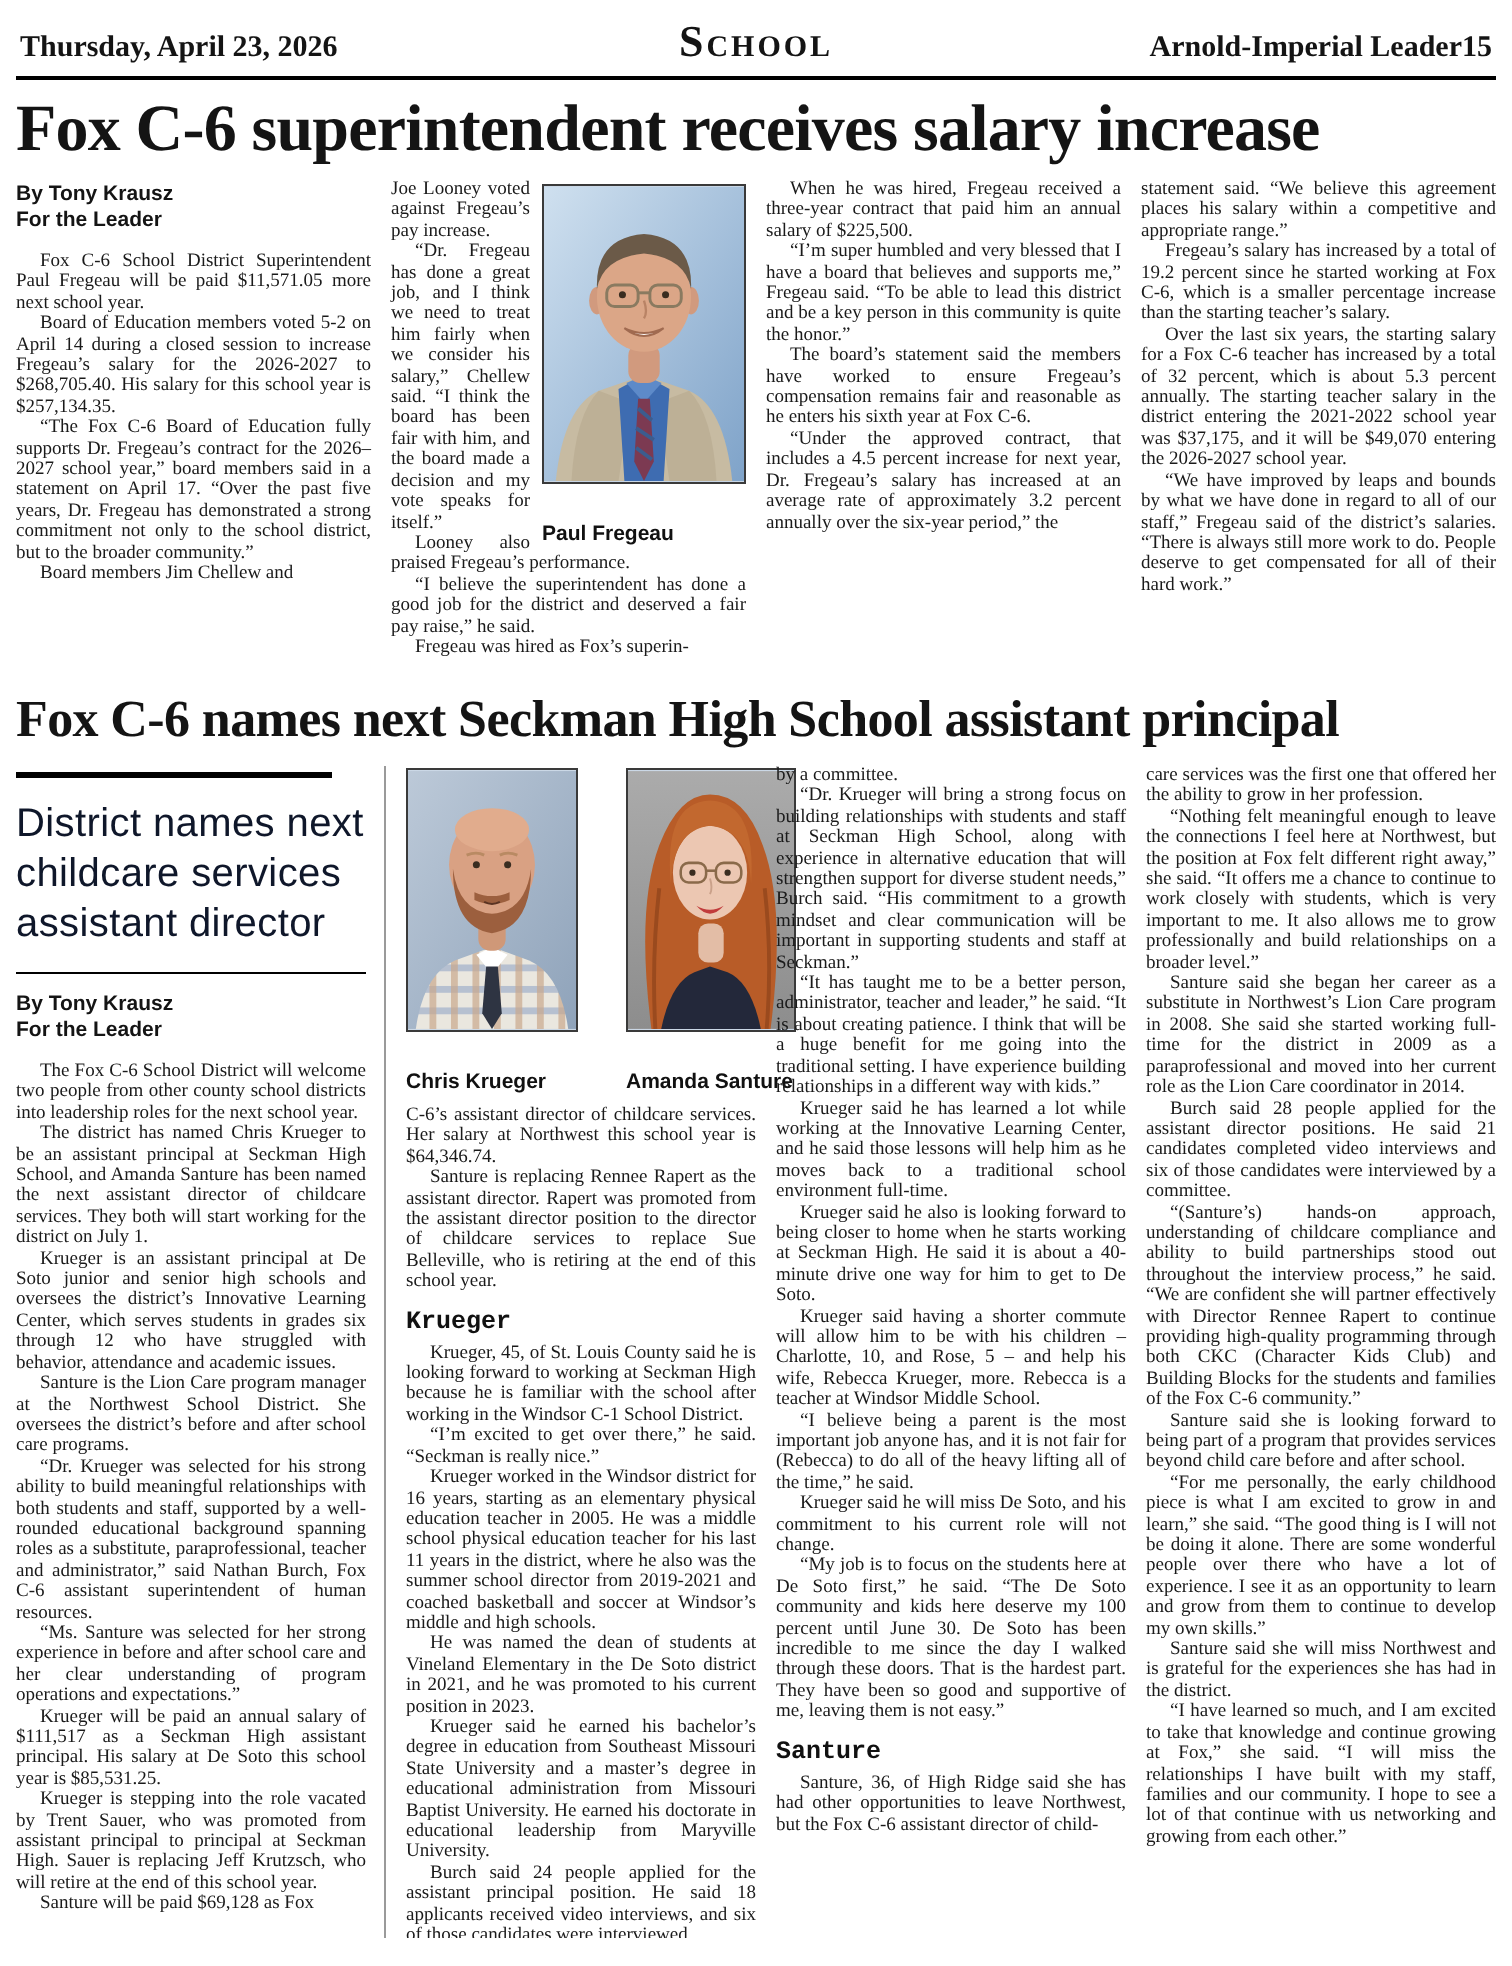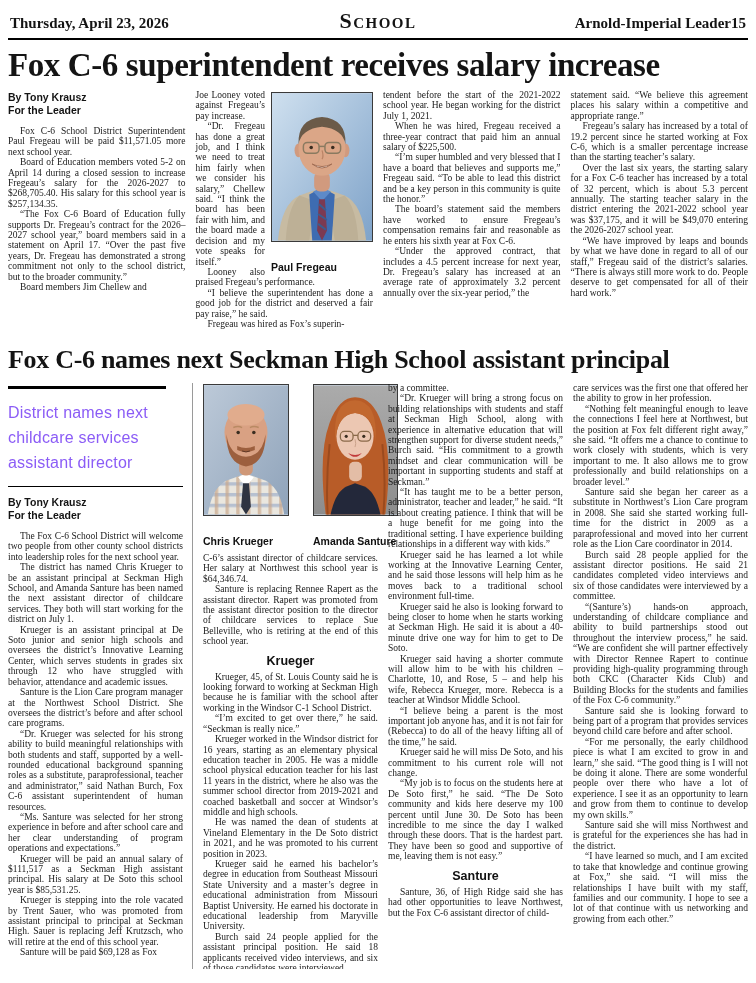--- a/index.html
+++ b/index.html
@@ -32,43 +32,43 @@
   .cols { display:flex; gap:10px; }
   .cols-a1 { height:247px; overflow:hidden; }
   .cols-a2 { height:586px; overflow:hidden; }
   .col { flex:1 1 0; min-width:0; }
   .para {
     font-size:9.5px; line-height:10.4px; text-align:justify;
     text-indent:12px; color:#1a1a1a;
   }
   .para.cont { text-indent:0; }
   .subhead {
-    font-family:Liberation Sans, sans-serif;
-    font-size:12.5px; font-weight:bold; margin:7px 0 4px 0; color:#111;text-align:center;
+    font-family:Liberation Mono, monospace;
+    font-size:12.5px; font-weight:bold; margin:7px 0 4px 0; color:#111;
   }
   .byline {
     font-family:"Liberation Sans","DejaVu Sans",sans-serif;
     font-weight:bold; font-size:10.5px; line-height:13px; margin:1px 0 9px 0;
   }
   
   figure { display:block; }
   figure svg { display:block; border:1px solid #3a3a3a; background:#cbd8e6; }
   .caption {
     font-family:"Liberation Sans","DejaVu Sans",sans-serif;
     font-weight:bold; font-size:10.5px; line-height:12px; padding-top:19px; color:#111;
   }
   .photo-float { float:right; width:102px; margin:2px 0 3px 6px; }
   .photo-row { display:flex; gap:24px; margin:1px 0 6px 0; }
   .photo-row figure { flex:0 0 auto; }
   
   .col.sidebar { border-right:1px solid #9a9a9a; padding-right:9px; }
   .kicker-rule { height:3px; background:#000; width:158px; margin:3px 0 11px 0; }
   .sidebar-headline {
     font-family:"Liberation Sans","DejaVu Sans",sans-serif;
-    font-weight:400; font-size:16px; line-height:25px; color:#8b5cf6; letter-spacing:0.2px;
+    font-weight:400; font-size:20px; line-height:25px; color:#0f172a; letter-spacing:0.2px;
   }
   .sidebar-divider { border-top:1px solid #000; margin:11px 0 9px 0; }
 </style>
 </head>
 <body>
 
 <div class="page">
 
   <header class="masthead">
     <span class="m-date">Thursday, April 23, 2026</span>
@@ -132,21 +132,20 @@
             <p class="para cont">Joe Looney voted against Fregeau’s pay increase.</p>
             <p class="para">“Dr. Fregeau has done a great job, and I think we need to treat him fairly when we consider his salary,” Chellew said. “I think the board has been fair with him, and the board made a decision and my vote speaks for itself.”</p>
             <p class="para">Looney also praised Fregeau’s performance.</p>
             <p class="para">“I believe the superintendent has done a good job for the district and deserved a fair pay raise,” he said.</p>
             <p class="para">Fregeau was hired as Fox’s superin-</p>
           </div>
       </div>
 
       <div class="col">
         <div class="paras">
-            <p class="para cont">tendent before the start of the 2021-2022 school year. He began working for the district July 1, 2021.</p>
             <p class="para">When he was hired, Fregeau received a three-year contract that paid him an annual salary of $225,500.</p>
             <p class="para">“I’m super humbled and very blessed that I have a board that believes and supports me,” Fregeau said. “To be able to lead this district and be a key person in this community is quite the honor.”</p>
             <p class="para">The board’s statement said the members have worked to ensure Fregeau’s compensation remains fair and reasonable as he enters his sixth year at Fox C-6.</p>
             <p class="para">“Under the approved contract, that includes a 4.5 percent increase for next year, Dr. Fregeau’s salary has increased at an average rate of approximately 3.2 percent annually over the six-year period,” the</p>
           </div>
       </div>
 
       <div class="col">
         <div class="paras">
             <p class="para cont">statement said. “We believe this agreement places his salary within a competitive and appropriate range.”</p>

